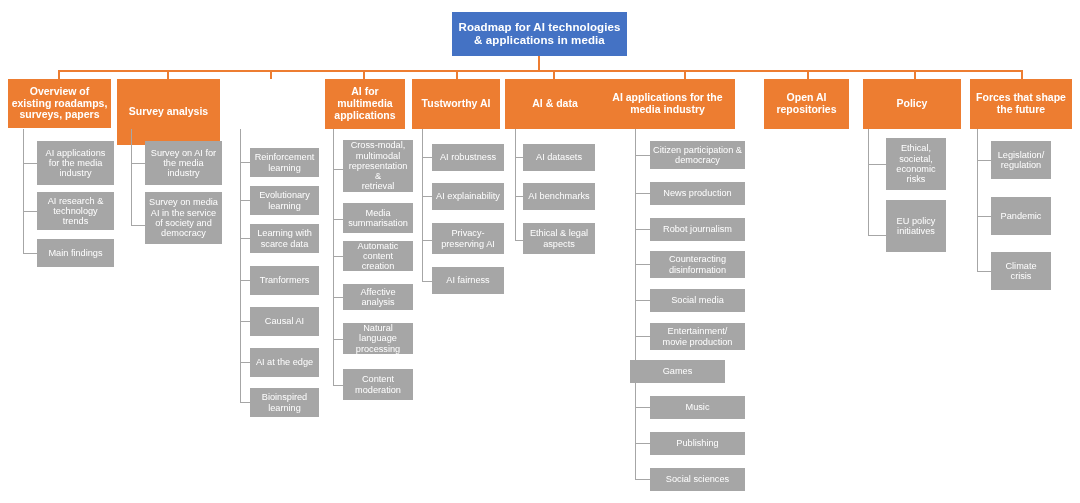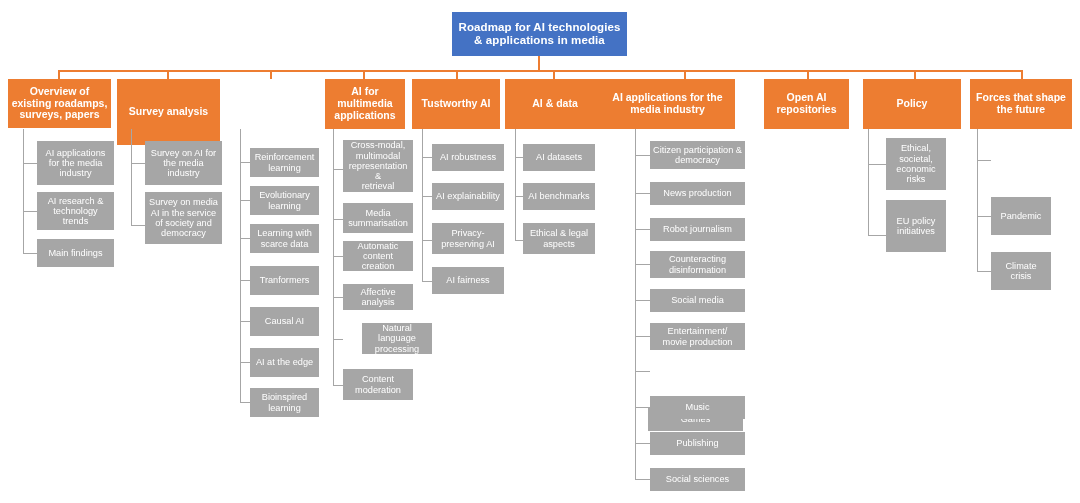--- a/index.html
+++ b/index.html
@@ -136,21 +136,21 @@
   <div class="conn-gray" style="left:333px; top:385px; width:10px; height:1.4px;"></div>
   <div class="node leaf" style="left:343px; top:140px; width:70px; height:52px;">Cross-modal,
 multimodal
 representation &amp;
 retrieval</div>
   <div class="node leaf" style="left:343px; top:203px; width:70px; height:30px;">Media
 summarisation</div>
   <div class="node leaf" style="left:343px; top:241px; width:70px; height:30px;">Automatic
 content creation</div>
   <div class="node leaf" style="left:343px; top:284px; width:70px; height:26px;">Affective analysis</div>
-  <div class="node leaf" style="left:343px; top:323px; width:70px; height:31px;margin-left:19px;">Natural language
+  <div class="node leaf" style="left:343px; top:323px; width:70px; height:31px;">Natural language
 processing</div>
   <div class="node leaf" style="left:343px; top:369px; width:70px; height:31px;">Content
 moderation</div>
 
   <div class="node cat" style="left:412px; top:79px; width:88px; height:50px;">Tustworthy AI</div>
   <div class="conn-gray" style="left:422px; top:129px; width:1.4px; height:153px;"></div>
   <div class="conn-gray" style="left:422px; top:157px; width:10px; height:1.4px;"></div>
   <div class="conn-gray" style="left:422px; top:196px; width:10px; height:1.4px;"></div>
   <div class="conn-gray" style="left:422px; top:240px; width:10px; height:1.4px;"></div>
   <div class="conn-gray" style="left:422px; top:281px; width:10px; height:1.4px;"></div>
@@ -185,21 +185,21 @@
   <div class="conn-gray" style="left:635px; top:479px; width:15px; height:1.4px;"></div>
   <div class="node leaf" style="left:650px; top:141px; width:95px; height:28px;">Citizen participation &amp;
 democracy</div>
   <div class="node leaf" style="left:650px; top:182px; width:95px; height:23px;">News production</div>
   <div class="node leaf" style="left:650px; top:218px; width:95px; height:23px;">Robot journalism</div>
   <div class="node leaf" style="left:650px; top:251px; width:95px; height:27px;">Counteracting
 disinformation</div>
   <div class="node leaf" style="left:650px; top:289px; width:95px; height:23px;">Social media</div>
   <div class="node leaf" style="left:650px; top:323px; width:95px; height:27px;">Entertainment/
 movie production</div>
-  <div class="node leaf" style="left:648px; top:360px; width:95px; height:23px;margin-top:48px;">Games</div>
+  <div class="node leaf" style="left:630px; top:360px; width:95px; height:23px;">Games</div>
   <div class="node leaf" style="left:650px; top:396px; width:95px; height:23px;">Music</div>
   <div class="node leaf" style="left:650px; top:432px; width:95px; height:23px;">Publishing</div>
   <div class="node leaf" style="left:650px; top:468px; width:95px; height:23px;">Social sciences</div>
 
   <div class="node cat" style="left:764px; top:79px; width:85px; height:50px;">Open AI
 repositories</div>
 
   <div class="node cat" style="left:863px; top:79px; width:98px; height:50px;">Policy</div>
   <div class="conn-gray" style="left:868px; top:129px; width:1.4px; height:107px;"></div>
   <div class="conn-gray" style="left:868px; top:164px; width:18px; height:1.4px;"></div>
@@ -210,17 +210,19 @@
 risks</div>
   <div class="node leaf" style="left:886px; top:200px; width:60px; height:52px;">EU policy
 initiatives</div>
 
   <div class="node cat" style="left:970px; top:79px; width:102px; height:50px;">Forces that shape
 the future</div>
   <div class="conn-gray" style="left:977px; top:129px; width:1.4px; height:143px;"></div>
   <div class="conn-gray" style="left:977px; top:160px; width:14px; height:1.4px;"></div>
   <div class="conn-gray" style="left:977px; top:216px; width:14px; height:1.4px;"></div>
   <div class="conn-gray" style="left:977px; top:271px; width:14px; height:1.4px;"></div>
+  <div class="node leaf" style="left:991px; top:141px; width:60px; height:38px;">Legislation/
+regulation</div>
   <div class="node leaf" style="left:991px; top:197px; width:60px; height:38px;">Pandemic</div>
   <div class="node leaf" style="left:991px; top:252px; width:60px; height:38px;">Climate
 crisis</div>
 
 </div>
 
 </body></html>

